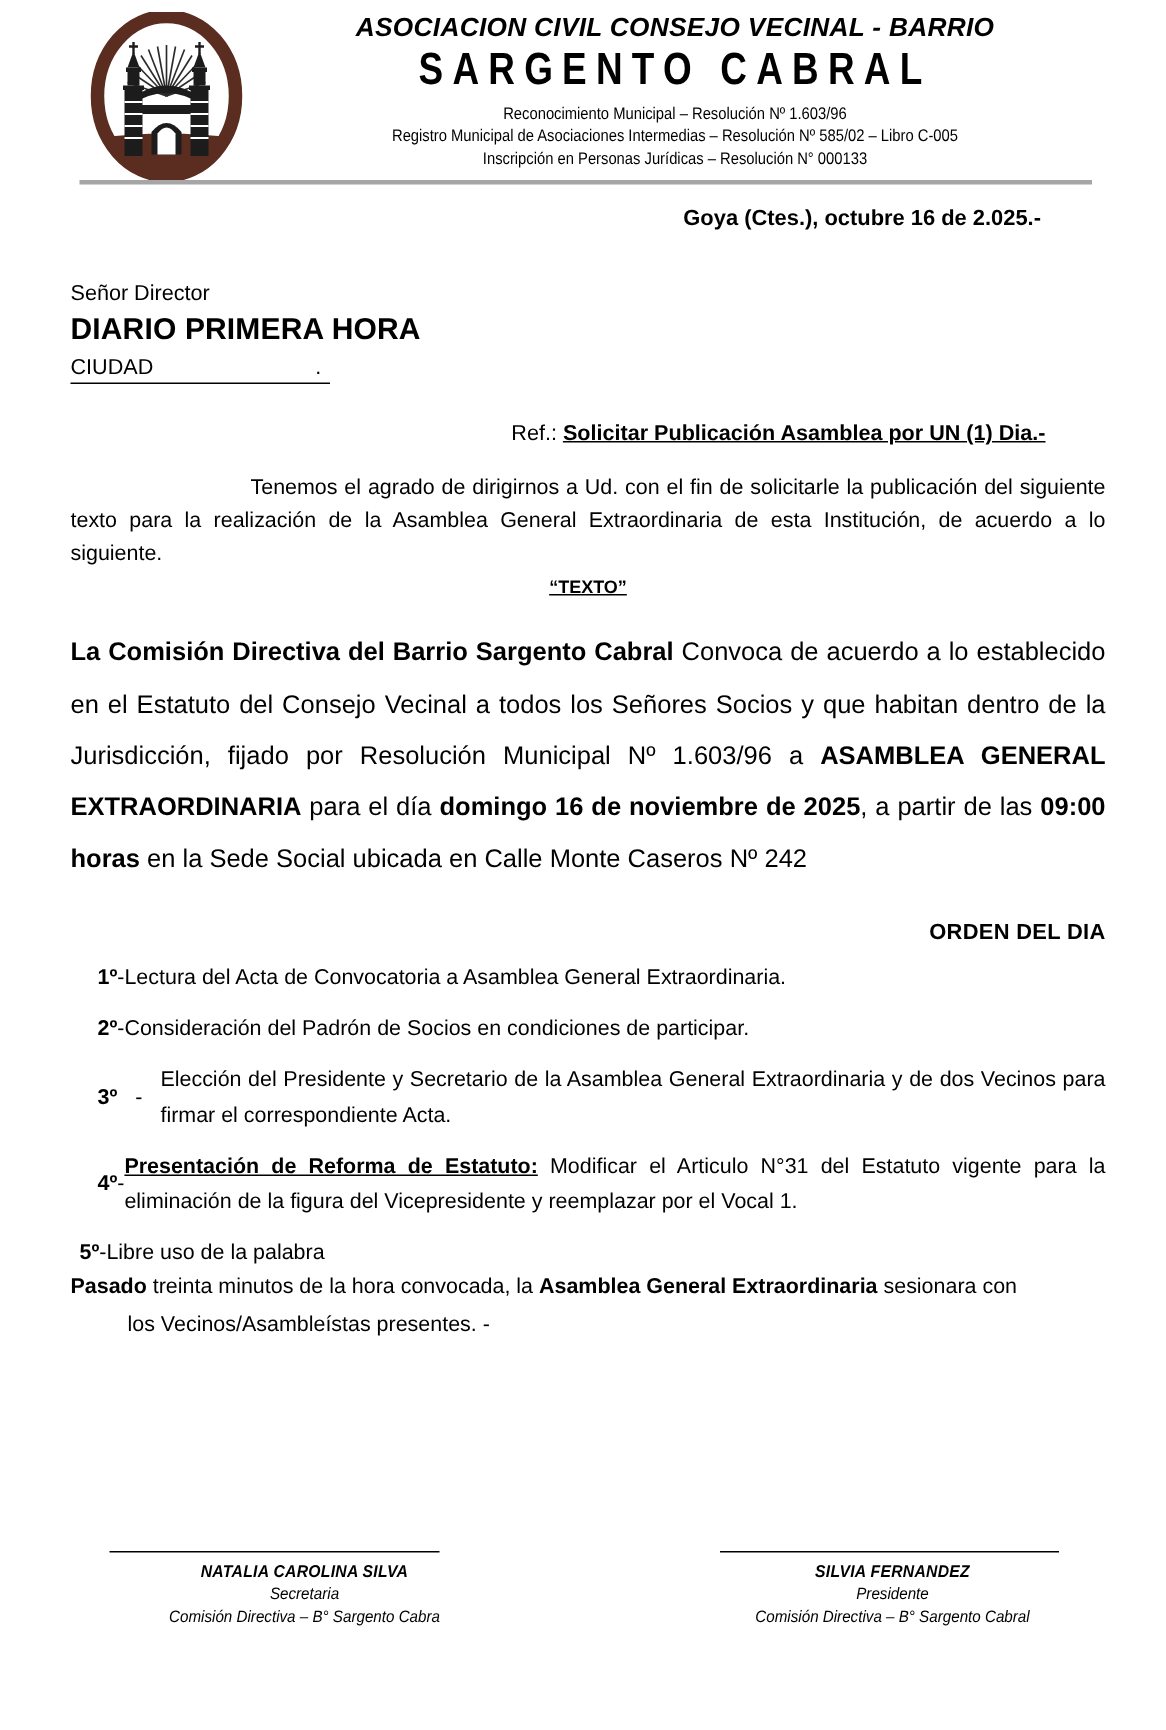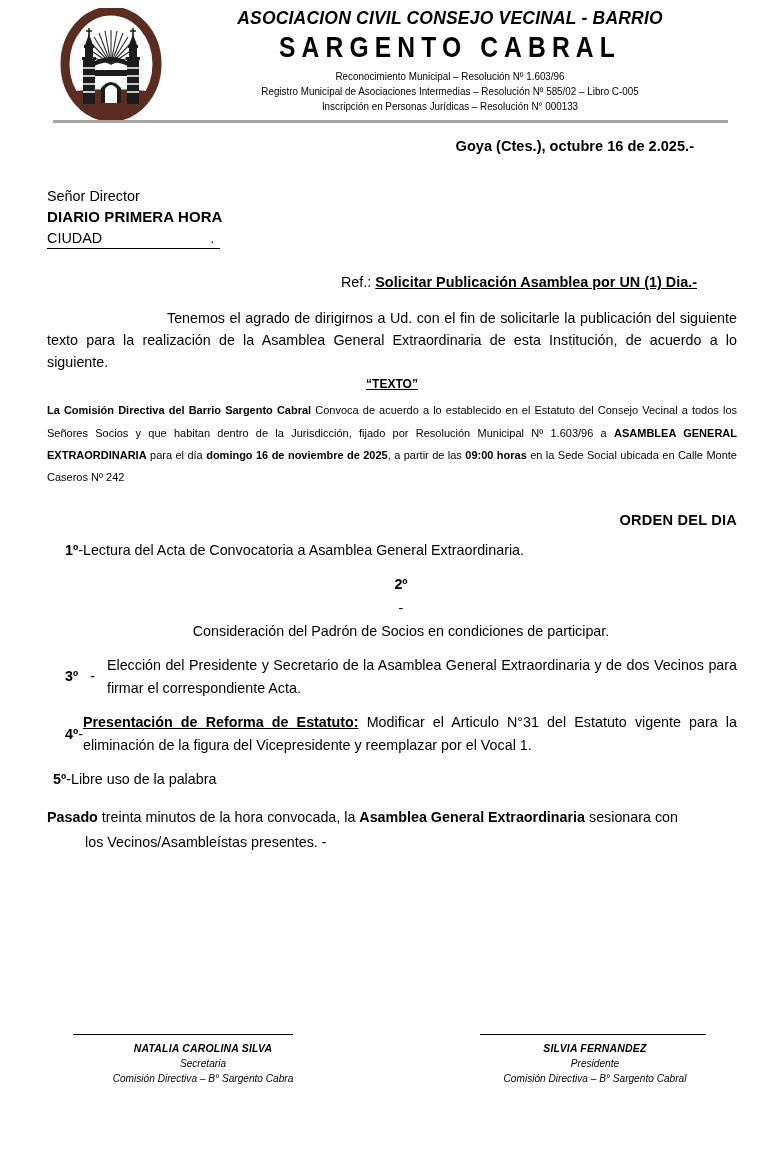--- a/index.html
+++ b/index.html
@@ -105,21 +105,21 @@
     font-size: 14.6px;
     margin-top: 6px;
     padding-right: 43px;
   }
 
   .addressee {
     margin-top: 32px;
     line-height: 1.42;
   }
   .addressee .l1 { font-size: 14.4px; }
-  .addressee .l2 { font-weight: bold; font-size: 15px; letter-spacing: 0.1px; }
+  .addressee .l2 { font-weight: bold; font-size: 20px; letter-spacing: 0.1px; }
   .addressee .l3 {
     font-size: 14.4px;
     display: inline-block;
     border-bottom: 1.2px solid #000;
     padding-right: 118px;
   }
   .addressee .l3 .dot { float: right; margin-right: -112px; }
 
   .ref-line {
     margin-top: 25px;
@@ -143,24 +143,24 @@
 
   .texto-head {
     margin-top: 4px;
     text-align: center;
     font-weight: bold;
     font-size: 12px;
     text-decoration: underline;
   }
 
   .body-block {
-    margin-top: 8px;
+    margin-top: 20px;
     text-align: justify;
     line-height: 2.02;
-    font-size: 11px;
+    font-size: 17px;
   }
   .body-block b { font-weight: bold; }
 
   .orden-head {
     margin-top: 24px;
     text-align: right;
     font-weight: bold;
     font-size: 14.6px;
     letter-spacing: 0.2px;
   }
@@ -178,28 +178,27 @@
   .agenda-item .num {
     font-weight: bold;
     flex: 0 0 auto;
     white-space: nowrap;
   }
   .agenda-item .txt {
     flex: 1 1 auto;
     text-align: justify;
   }
   .agenda-item.i1 { padding-left: 18px; }
-  .agenda-item.i2 { padding-left: 18px; flex-direction: column; }
+  .agenda-item.i2 { padding-left: 18px; }
   .agenda-item.i3 { padding-left: 18px; gap: 12px; }
   .agenda-item.i4 { padding-left: 18px; }
   .agenda-item.i5 { padding-left: 6px; }
   .agenda-item .bold-ul { font-weight: bold; text-decoration: underline; }
 
   .closing {
-    margin-top: 14px;
     font-size: 14.3px;
     line-height: 1.62;
     text-align: justify;
   }
   .closing .cont {
     display: block;
     padding-left: 38px;
     margin-top: 2px;
   }
 

